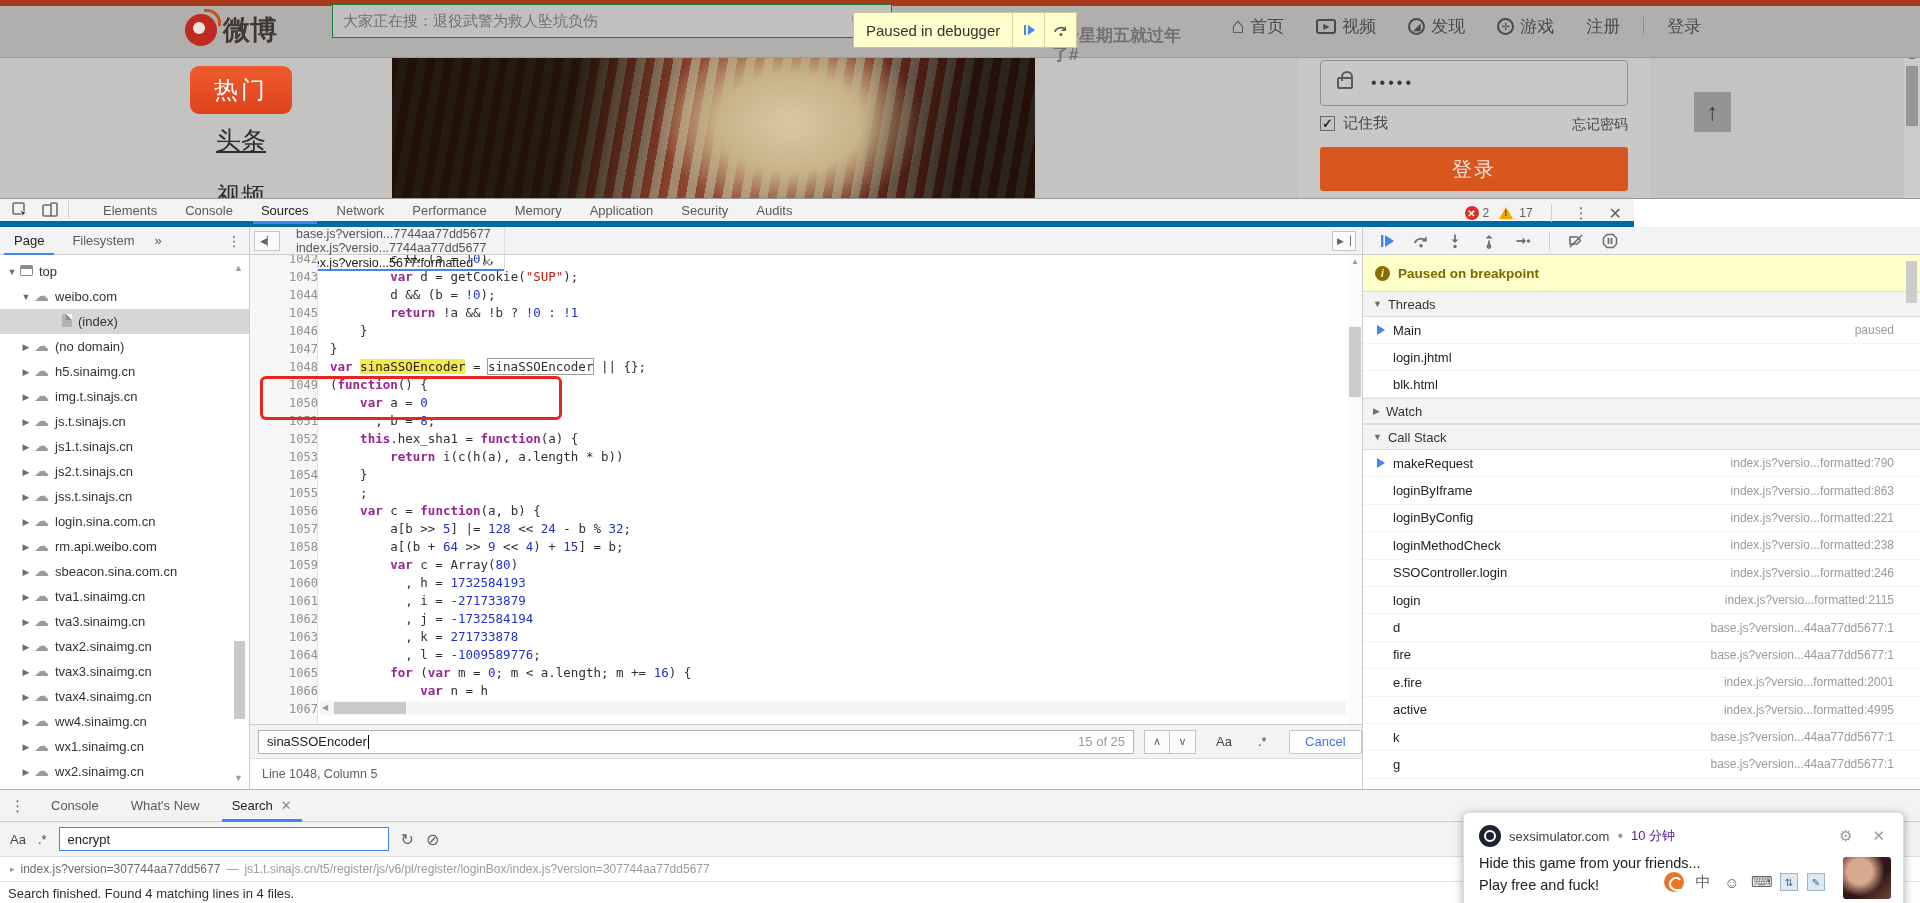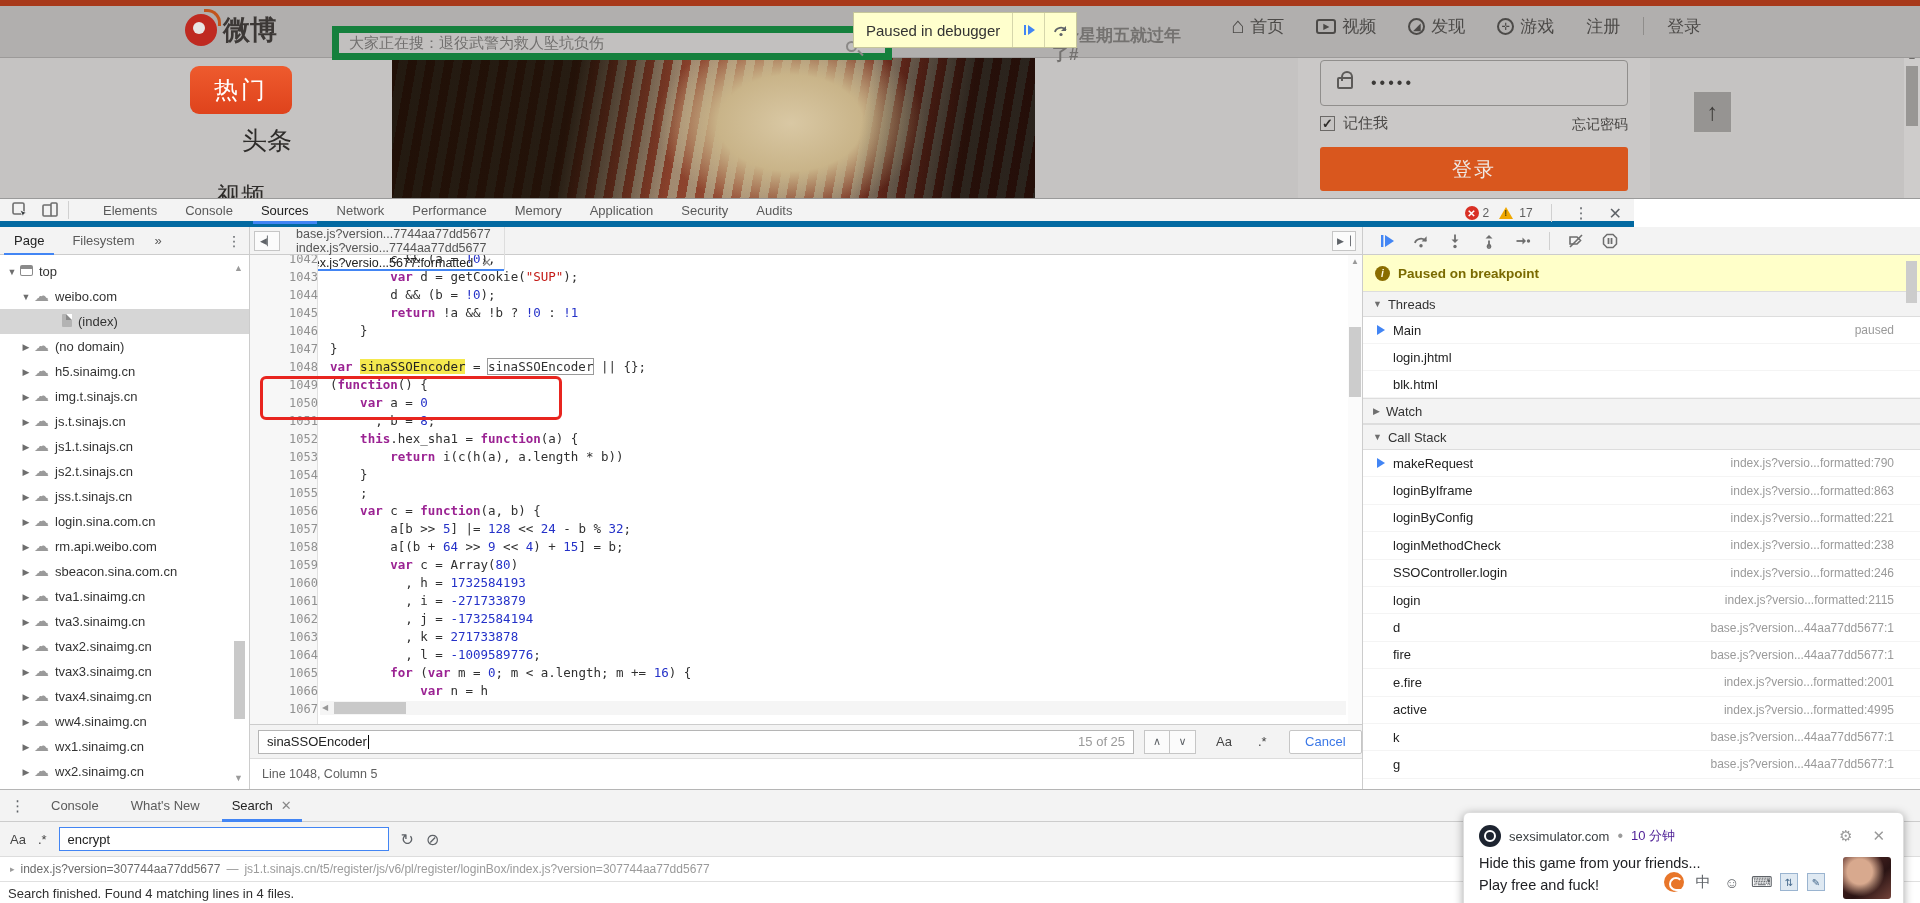--- a/index.html
+++ b/index.html
@@ -9,40 +9,40 @@
 
   
   .weibo{position:absolute;left:0;top:0;width:1920px;height:198px;background:#c5c3c2;overflow:hidden;}
   .topstrip{position:absolute;left:0;top:0;width:1920px;height:6px;background:#a8391a;}
   .topbar{position:absolute;left:0;top:6px;width:1920px;height:52px;background:#b1afae;border-bottom:1px solid #9c9a99;z-index:10;}
   .wb-logo{position:absolute;left:185px;top:13px;height:34px;display:flex;align-items:center;gap:6px;z-index:12;}
   .wb-eye{width:32px;height:32px;border-radius:50%;background:#bf2a21;position:relative;}
   .wb-eye::after{content:"";position:absolute;left:8px;top:8px;width:12px;height:12px;border-radius:50%;background:#e8e6e5;}
   .wb-eye::before{content:"";position:absolute;right:-4px;top:-5px;width:14px;height:14px;border:3px solid #c2541d;border-left:none;border-bottom:none;border-radius:0 14px 0 0;}
   .wb-logo-text{font-size:27px;font-weight:bold;color:#3c3836;}
-  .wb-search{position:absolute;left:332px;top:26px;width:560px;height:34px;background:#c2c0bf;border:7px solid #15803d;z-index:11;display:flex;align-items:center;}
+  .wb-search{position:absolute;left:332px;top:4px;width:560px;height:34px;background:#c2c0bf;border:1px solid #15803d;z-index:11;display:flex;align-items:center;}
   .wb-search .ph{margin-left:10px;font-size:15px;color:#716f6e;}
   .mag{position:absolute;right:28px;top:8px;width:11px;height:11px;border:2px solid #8a8886;border-radius:50%;}
   .mag::after{content:"";position:absolute;left:9px;top:9px;width:7px;height:2px;background:#8a8886;transform:rotate(45deg);}
   .caption1{position:absolute;left:1062px;top:24px;font-size:17px;font-weight:bold;color:#747270;z-index:30;}
   .caption2{position:absolute;left:1052px;top:43px;font-size:17px;font-weight:bold;color:#747270;z-index:30;}
   .paused-badge{position:absolute;left:853px;top:12px;height:36px;background:#ffffcd;border:1px solid #c6c69b;display:flex;align-items:stretch;z-index:50;}
   .pb-text{display:flex;align-items:center;padding:0 12px;font-size:15px;color:#333;}
   .pb-btn{display:flex;align-items:center;justify-content:center;width:32px;border-left:1px solid #d6d6ab;}
   .topnav{position:absolute;left:1222px;top:0;height:52px;display:flex;align-items:center;gap:14px;z-index:12;}
   .nav-item{display:flex;align-items:center;gap:6px;padding:0 9px;color:#4c4a48;font-size:17px;cursor:pointer;}
   .nav-sep{width:1px;height:18px;background:#8f8d8b;}
   .ic-home{font-size:22px;line-height:20px;color:#4c4a48;}
   .ic-box{width:20px;height:15px;border:2px solid #4c4a48;border-radius:3px;display:flex;align-items:center;justify-content:center;color:#4c4a48;font-size:8px;}
   .ic-circ{width:17px;height:17px;border:2px solid #4c4a48;border-radius:50%;display:flex;align-items:center;justify-content:center;color:#4c4a48;font-size:10px;}
   
   .hot-btn{position:absolute;left:190px;top:66px;width:102px;height:48px;border-radius:9px;
            background:linear-gradient(180deg,#ee5b2e,#df431c);color:#fff;font-size:24px;
            display:flex;align-items:center;justify-content:center;letter-spacing:3px;z-index:5;}
-  .headline{position:absolute;left:190px;top:124px;width:102px;text-align:right;font-size:25px;color:#2e2c2a;z-index:5;}
+  .headline{position:absolute;left:190px;top:124px;width:102px;text-align:center;font-size:25px;color:#2e2c2a;z-index:5;text-decoration:underline;}
   .clipped-item{position:absolute;left:190px;top:180px;width:102px;text-align:center;font-size:24px;color:#2e2c2a;z-index:5;}
   .photo1{position: absolute;left:392px;top:48px;width:643px;height:150px;z-index:4;
     background:
       radial-gradient(ellipse 180px 120px at 62% 50%,#d9c8a4 0%,#c9b489 40%,rgba(60,40,20,0) 75%),
       repeating-linear-gradient(100deg, rgba(155,45,35,.55) 0 9px, rgba(205,185,170,.5) 9px 18px),
       linear-gradient(100deg,#241809 0%,#543c20 30%,#8a6d45 55%,#3a2a18 78%,#1c130b 100%);}
   .photo1::after{content:"";position:absolute;inset:0;background:linear-gradient(100deg,rgba(20,12,4,.85) 0 28%,rgba(20,12,4,0) 45% 72%,rgba(10,6,2,.7) 88%);}
   .photo2{position:absolute;left:1045px;top:48px;width:173px;height:150px;z-index:4;
     background:
       radial-gradient(ellipse 70px 60px at 40% 78%,#b08968 0%,#8a6side 0,#7a5c48 45%,rgba(10,8,6,0) 75%),

